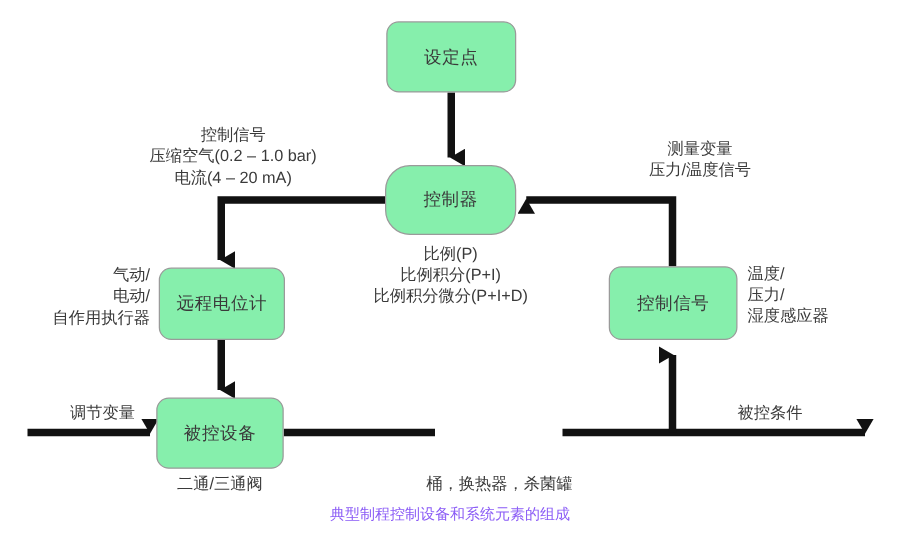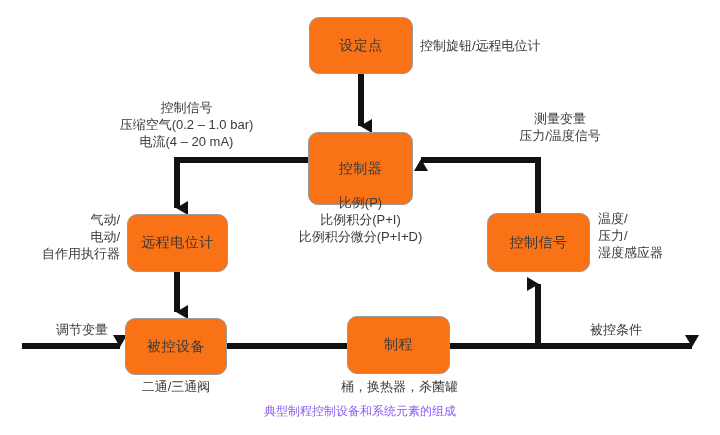--- a/index.html
+++ b/index.html
@@ -12,21 +12,21 @@
     width: 720px;
     height: 435px;
     background: #ffffff;
     font-family: "Liberation Sans", "DejaVu Sans", sans-serif;
     overflow: hidden;
   }
   .box {
     position: absolute;
     border: 1px solid #9a9a9a;
     border-radius: 10px;
-    background: #f97316;
+    background: #86efac;
     display: flex;
     align-items: center;
     justify-content: center;
     color: #3a3a3a;
     font-size: 14px;
     letter-spacing: 0.5px;
     box-sizing: border-box;
     z-index: 3;
   }
   .lbl {
@@ -106,41 +106,37 @@
 
     <g>
       <path d="M538,213 L538,160 L421,160" stroke="#111111" stroke-width="6" fill="none" marker-end="url(#arrowLeft)"></path>
     </g>
   </svg>
 
   <div class="box" style="left:309px; top:17px; width:104px; height:57px;">
     <span>设定点</span>
   </div>
 
-  <div class="box" style="left:308px; top:132px; width:105px; height:73px;">
+  <div class="box" style="left:308px; top:132px; width:105px; height:56px;border-radius:20px;">
     <span>控制器</span>
   </div>
 
   <div class="box" style="left:127px; top:214px; width:101px; height:58px;">
     <span>远程电位计</span>
   </div>
 
   <div class="box" style="left:487px; top:213px; width:103px; height:59px;">
     <span>控制信号</span>
   </div>
 
   <div class="box" style="left:125px; top:318px; width:102px; height:57px;">
     <span>被控设备</span>
   </div>
 
-  <div class="box" style="left:347px; top:316px; width:103px; height:58px;">
-    <span>制程</span>
-  </div>
 
-  <div class="lbl l" style="left:420px; top:37px;">控制旋钮/远程电位计</div>
 
   <div class="lbl c" style="left:98px; top:99px; width:177px;">控制信号
 压缩空气(0.2 – 1.0 bar)
 电流(4 – 20 mA)</div>
 
   <div class="lbl c" style="left:281px; top:194px; width:159px;">比例(P)
 比例积分(P+I)
 比例积分微分(P+I+D)</div>
 
   <div class="lbl c" style="left:485px; top:110px; width:150px;">测量变量

